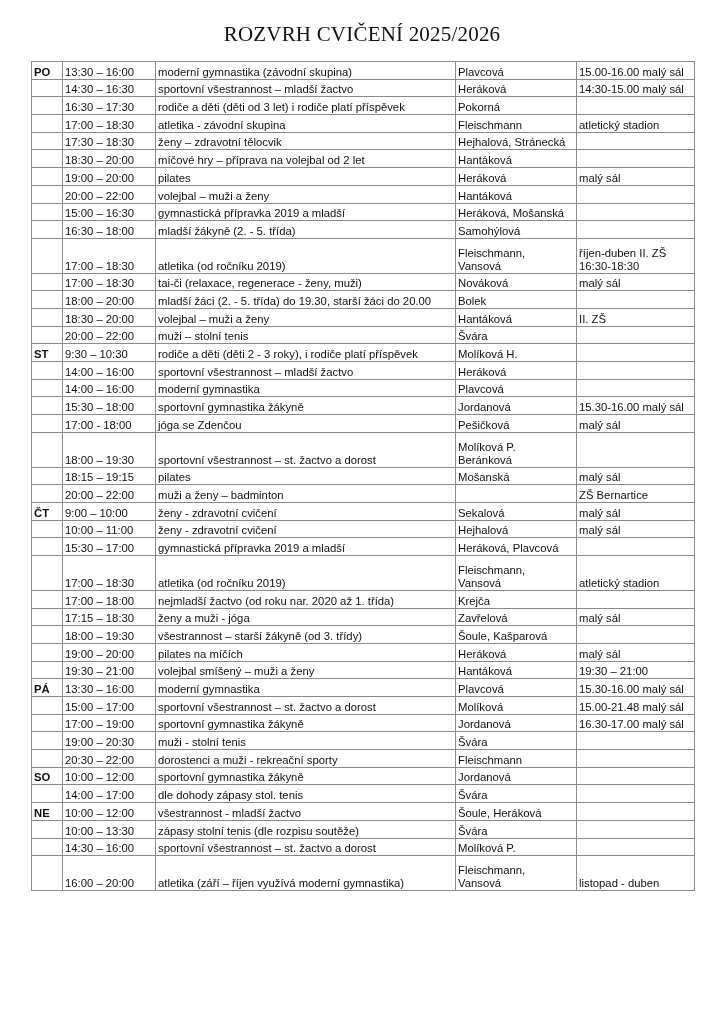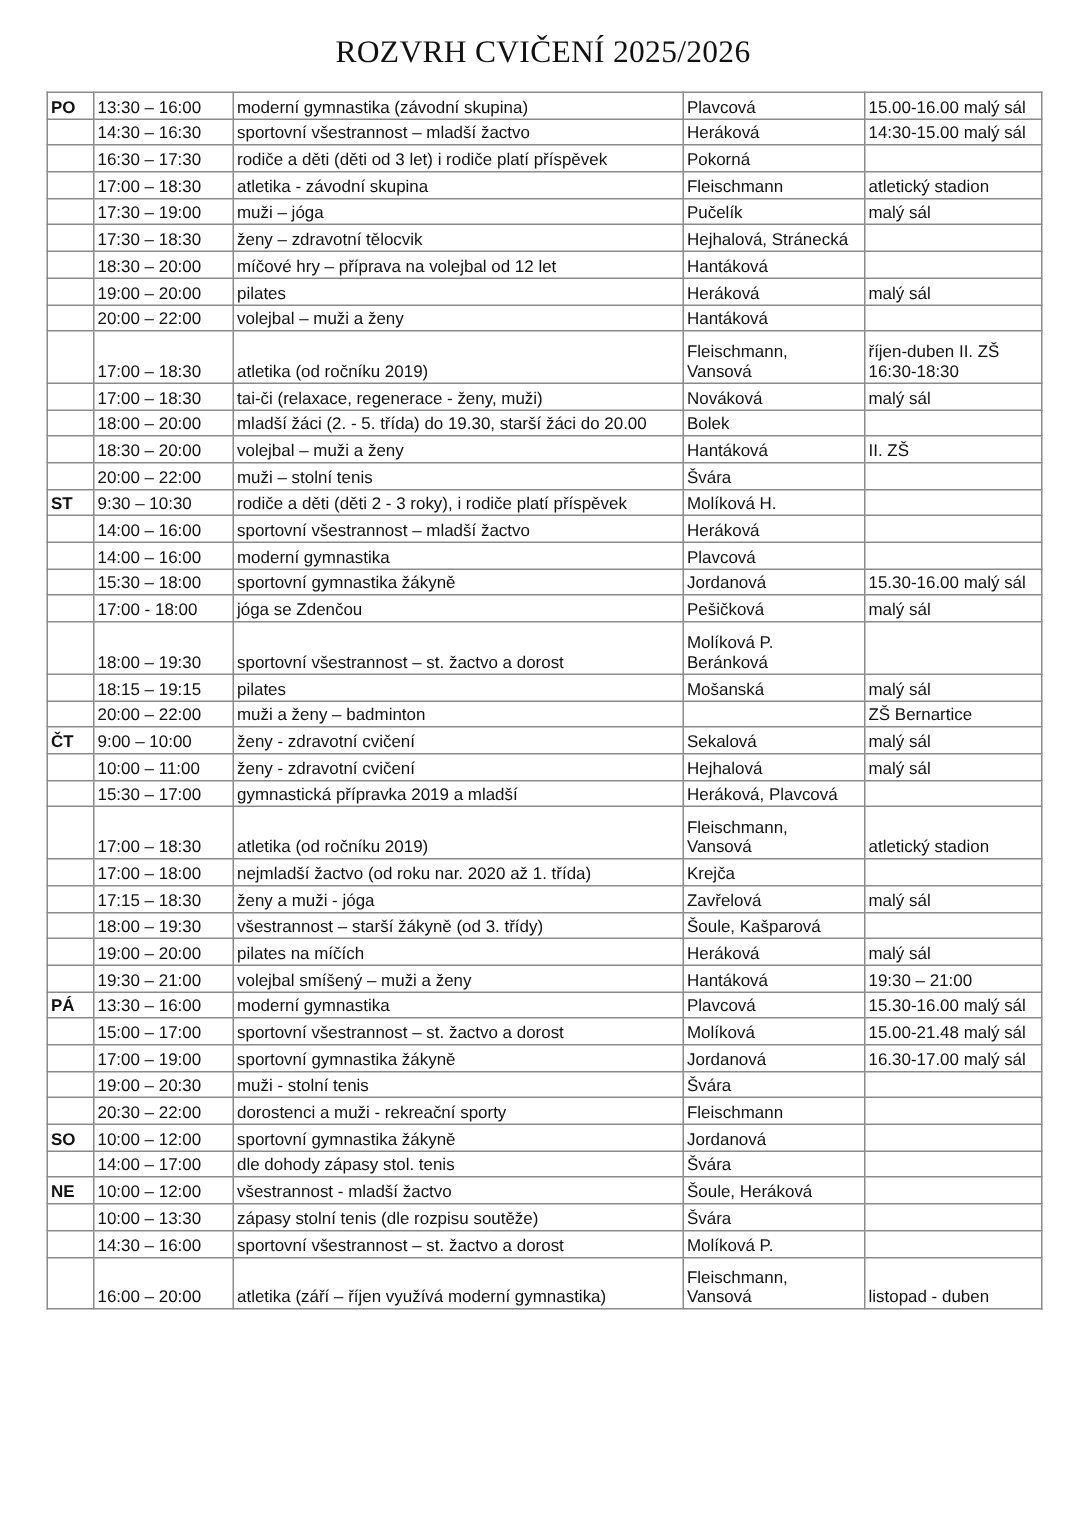--- a/index.html
+++ b/index.html
@@ -82,44 +82,33 @@
         <td class="activity">atletika - závodní skupina</td>
         <td class="trainer multi">
           <span class="br-line">Fleischmann</span>
         </td>
         <td class="place multi">
           <span class="br-line">atletický stadion</span>
         </td>
       </tr>
       <tr>
         <td class="day"></td>
-        <td class="time">17:30 – 19:00</td>
-        <td class="activity">muži – jóga</td>
-        <td class="trainer multi">
-          <span class="br-line">Pučelík</span>
-        </td>
-        <td class="place multi">
-          <span class="br-line">malý sál</span>
-        </td>
-      </tr>
-      <tr>
-        <td class="day"></td>
         <td class="time">17:30 – 18:30</td>
         <td class="activity">ženy – zdravotní tělocvik</td>
         <td class="trainer multi">
           <span class="br-line">Hejhalová, Stránecká</span>
         </td>
         <td class="place multi">
           <span class="br-line"></span>
         </td>
       </tr>
       <tr>
         <td class="day"></td>
         <td class="time">18:30 – 20:00</td>
-        <td class="activity">míčové hry – příprava na volejbal od 12 let</td>
+        <td class="activity">míčové hry – příprava na volejbal od 2 let</td>
         <td class="trainer multi">
           <span class="br-line">Hantáková</span>
         </td>
         <td class="place multi">
           <span class="br-line"></span>
         </td>
       </tr>
       <tr>
         <td class="day"></td>
         <td class="time">19:00 – 20:00</td>
@@ -130,20 +119,42 @@
         <td class="place multi">
           <span class="br-line">malý sál</span>
         </td>
       </tr>
       <tr>
         <td class="day"></td>
         <td class="time">20:00 – 22:00</td>
         <td class="activity">volejbal – muži a ženy</td>
         <td class="trainer multi">
           <span class="br-line">Hantáková</span>
+        </td>
+        <td class="place multi">
+          <span class="br-line"></span>
+        </td>
+      </tr>
+      <tr>
+        <td class="day"></td>
+        <td class="time">15:00 – 16:30</td>
+        <td class="activity">gymnastická přípravka 2019 a mladší</td>
+        <td class="trainer multi">
+          <span class="br-line">Heráková, Mošanská</span>
+        </td>
+        <td class="place multi">
+          <span class="br-line"></span>
+        </td>
+      </tr>
+      <tr>
+        <td class="day"></td>
+        <td class="time">16:30 – 18:00</td>
+        <td class="activity">mladší žákyně (2. - 5. třída)</td>
+        <td class="trainer multi">
+          <span class="br-line">Samohýlová</span>
         </td>
         <td class="place multi">
           <span class="br-line"></span>
         </td>
       </tr>
       <tr class="tall">
         <td class="day"></td>
         <td class="time">17:00 – 18:30</td>
         <td class="activity">atletika (od ročníku 2019)</td>
         <td class="trainer multi">

